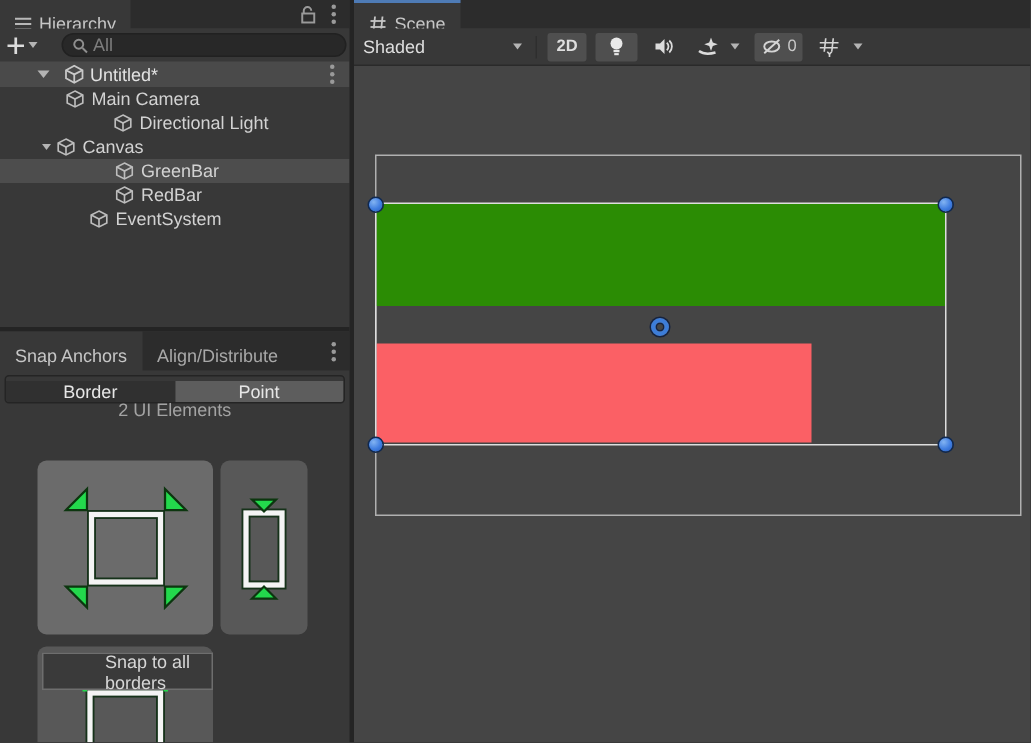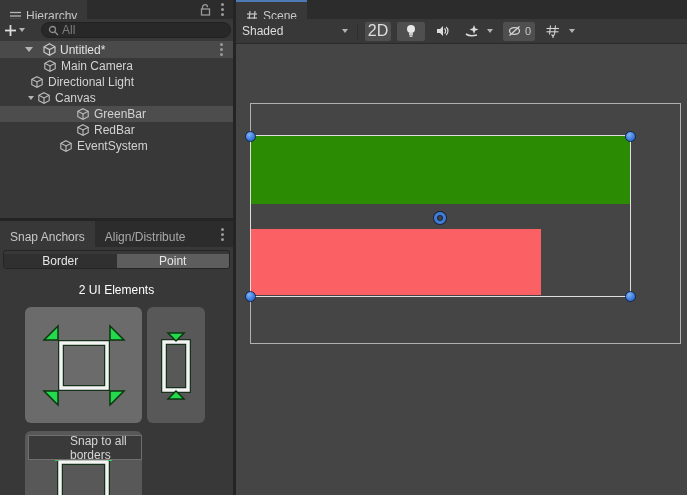--- a/index.html
+++ b/index.html
@@ -43,41 +43,41 @@
   .hdivider { position:absolute; top:218px; left:0; width:233px; height:3px; background:#242424; }
   .snap-tabstrip { top:221px; height:26px; }
   .snap-tabstrip .tab { font-size:12px; }
   .snap-tabstrip .spacer { flex:1; }
 
   .segmented { position:absolute; top:250px; left:3px; width:227px; height:19px; display:flex; border:1px solid #242424; border-radius:3px; overflow:hidden;align-items:flex-end; }
   .segmented .seg { flex:1; display:flex; align-items:center; justify-content:center; color:#e6e6e6; }
   .seg.off { background:#303030; }
   .seg.on  { background:#5d5d5d; }
 
-  .ui-count { position:absolute; top:266px; left:0; width:233px; text-align:center; color:#ffffff;margin-top:17px; }
+  .ui-count { position:absolute; top:266px; left:0; width:233px; text-align:center; color:#a3a3a3; }
 
   .thumb { position:absolute; border-radius:6px; }
   .thumb1 { left:25px; top:307px; width:117px; height:116px; background:#6b6b6b; }
   .thumb2 { left:147px; top:307px; width:58px; height:116px; background:#585858; }
   .thumb3 { left:25px; top:431px; width:117px; height:64px; background:#585858; border-radius:6px 6px 0 0; overflow:hidden; }
 
   .tooltip { position:absolute; left:28px; top:435px; width:114px; height:25px; background:#3a3a3a; border:1px solid #6e6e6e; display:flex; align-items:center; justify-content:center; color:#d6d6d6; z-index:5;padding-left:41px; }
 
   
   .right { position:absolute; left:236px; top:0; width:451px; height:495px; }
   .scene-tabstrip { top:0; height:19px; }
   .tab-scene { position:relative; }
   .tab-scene::before { content:""; position:absolute; left:0; top:0; right:0; height:2px; background:#4e7bb6; }
 
   .scene-toolbar { position:absolute; top:19px; left:0; width:100%; height:25px; background:#383838; border-bottom:1px solid #2a2a2a; display:flex; align-items:center; }
   .tb-btn { height:19px; display:flex; align-items:center; justify-content:center; gap:3px; border-radius:2px; color:#dedede; }
   .tb-btn.pressed { background:#4f4f4f; }
   .tb-sep { width:1px; height:15px; background:#2e2e2e; margin:0 3px; }
   .shaded-dd { width:118px; padding:0 6px; justify-content:space-between; }
-  .btn-2d { width:26px; font-size:16px; font-weight:normal; margin-left:4px; }
+  .btn-2d { width:26px; font-size:11px; font-weight:bold; margin-left:4px; }
 
   .viewport { position:absolute; top:44px; left:0; width:451px; height:451px; background:#454545; }
   .canvas-outline { position:absolute; left:14px; top:59px; width:431px; height:241px; border:1px solid #b0b0b0; }
   .selection-rect { position:absolute; left:14px; top:91px; width:381px; height:162px; border:1px solid #dedede; }
   .green-bar { position:absolute; left:15px; top:92px; width:379px; height:68px; }
   .red-bar { position:absolute; left:15px; top:185px; width:290px; height:66px; }
   .handle { position:absolute; width:11px; height:11px; border-radius:50%; border:1px solid #10284f;
             background:radial-gradient(circle at 35% 30%, #82b3f2 0%, #3f7de0 55%, #2a5cb8 100%); }
   .pivot { position:absolute; width:12px; height:12px; border-radius:50%; border:3px solid #3d7dd8; box-shadow:0 0 0 1px #16233f inset, 0 0 0 1px #16233f; background:transparent; }
 
@@ -160,21 +160,21 @@
     </div>
 
     <div class="tree-row" style="top:58px; padding-left:44px;">
       <span class="icon"><svg width="12" height="12" viewBox="0 0 12 12">
             <polygon points="6,0.7 11.2,3.3 11.2,8.7 6,11.3 0.8,8.7 0.8,3.3" fill="none" stroke="#bdbdbd" stroke-width="1.1"></polygon>
             <polyline points="0.8,3.3 6,6 11.2,3.3" fill="none" stroke="#bdbdbd" stroke-width="1.1"></polyline>
             <line x1="6" y1="6" x2="6" y2="11.3" stroke="#bdbdbd" stroke-width="1.1"></line>
           </svg></span>
       <span class="lbl">Main Camera</span>
     </div>
-    <div class="tree-row" style="top:74px; padding-left:31px;">
+    <div class="tree-row" style="top:74px; padding-left:76px;">
       <span class="icon"><svg width="12" height="12" viewBox="0 0 12 12">
             <polygon points="6,0.7 11.2,3.3 11.2,8.7 6,11.3 0.8,8.7 0.8,3.3" fill="none" stroke="#bdbdbd" stroke-width="1.1"></polygon>
             <polyline points="0.8,3.3 6,6 11.2,3.3" fill="none" stroke="#bdbdbd" stroke-width="1.1"></polyline>
             <line x1="6" y1="6" x2="6" y2="11.3" stroke="#bdbdbd" stroke-width="1.1"></line>
           </svg></span>
       <span class="lbl">Directional Light</span>
     </div>
     <div class="tree-row" style="top:90px; padding-left:28px;">
       <span class="caret-down small"></span>
       <span class="icon" style="margin-left:4px"><svg width="12" height="12" viewBox="0 0 12 12">

